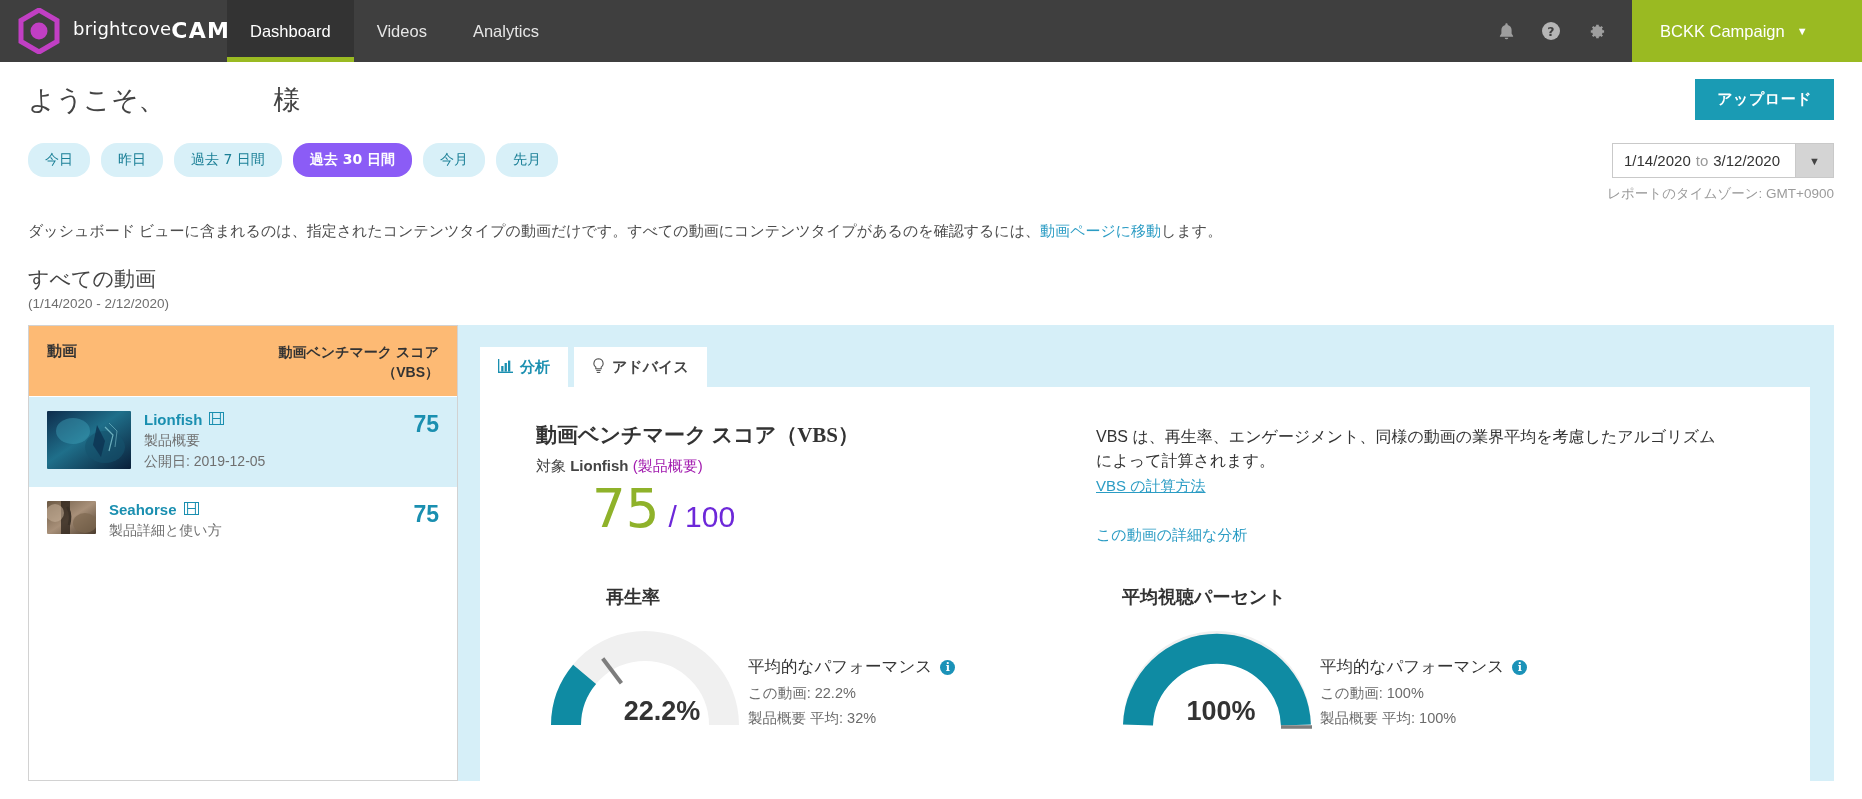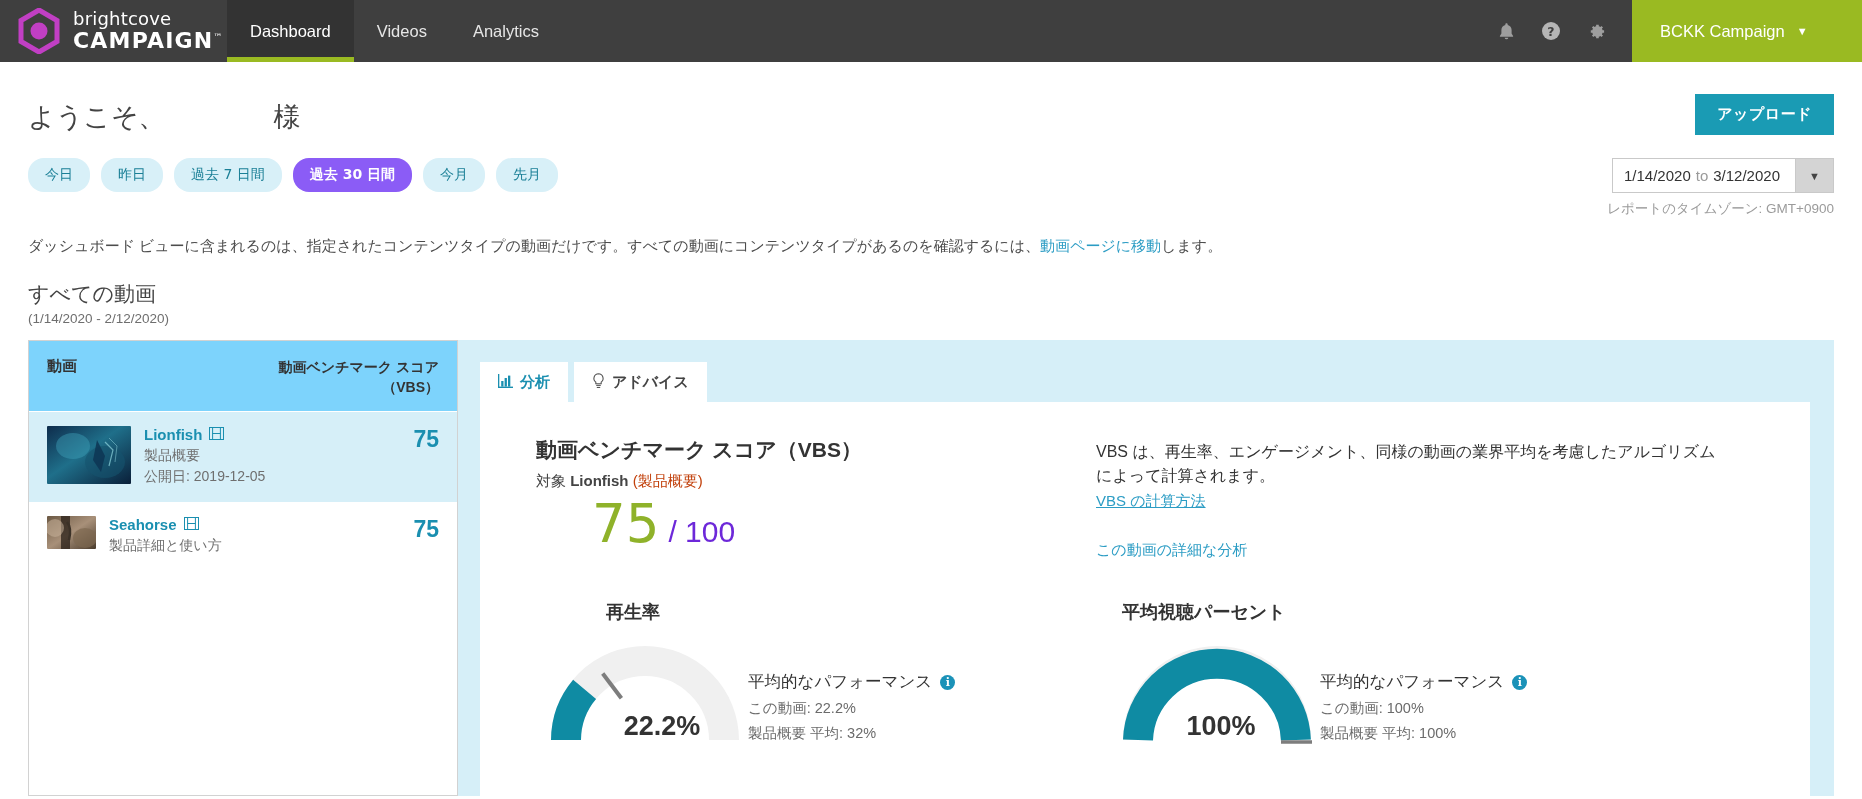--- a/index.html
+++ b/index.html
@@ -20,21 +20,21 @@
     position: relative;
   }
   .brand {
     width: 227px;
     display: flex;
     align-items: center;
     padding-left: 16px;
     gap: 11px;
   }
   .brand-mark { width: 46px; height: 46px; flex: 0 0 46px; }
-  .brand-text { display: flex; flex-direction: column; justify-content: center; line-height: 1; }
+  .brand-text { display: flex; flex-direction: row; justify-content: center; line-height: 1; }
   .brand-top {
     color: #ffffff; font-size: 18px; letter-spacing: .2px;
     font-family: "DejaVu Sans", sans-serif; font-weight: 400; margin-bottom: 2px;
   }
   .brand-bottom {
     color: #ffffff; font-size: 22px; font-weight: 700; letter-spacing: 1.2px;
     font-family: "DejaVu Sans", sans-serif;
   }
   .brand-bottom .tm { font-size: 9px; vertical-align: super; font-weight: 400; }
 
@@ -54,21 +54,21 @@
   .nav-icon { cursor: pointer; display: flex; align-items: center; justify-content: center; }
   .account {
     background: #9aba22; color: #ffffff; display: flex; align-items: center;
     padding: 0 28px; font-size: 16.5px; gap: 12px; cursor: pointer; min-width: 230px;
   }
   .caret-down { font-size: 11px; line-height: 1; }
 
   
   .page { padding: 0 28px; position: relative; }
 
-  .welcome-row { display: flex; align-items: flex-end; padding-top: 32px; }
+  .welcome-row { display: flex; align-items: center; padding-top: 17px; }
   .welcome {
     font-size: 27px; color: #444444; font-weight: 400; white-space: pre;
     font-family: "DejaVu Sans", sans-serif;
   }
   .upload-btn {
     margin-left: auto; background: #1a9bb4; color: #fff; border: none;
     font-size: 15px; font-weight: 700; padding: 11px 22px; cursor: pointer;
     font-family: "DejaVu Sans", sans-serif; letter-spacing: .5px;
   }
 
@@ -109,21 +109,21 @@
 
   
   .split { display: flex; margin-top: 14px; height: 456px; }
 
   
   .videolist {
     width: 430px; background: #ffffff; border: 1px solid #d2d2d2;
     display: flex; flex-direction: column; flex: 0 0 430px;
   }
   .vl-head {
-    display: flex; padding: 16px 18px 14px 18px; background: #7dd3fc;
+    display: flex; padding: 16px 18px 14px 18px; background: #fdba74;
   }
   .vl-head-left { font-size: 15px; font-weight: 700; color: #333; }
   .vl-head-right {
     margin-left: auto; text-align: right; font-size: 14px; font-weight: 700;
     color: #333; line-height: 1.45; max-width: 180px;
   }
   .vl-item {
     display: flex; align-items: flex-start; gap: 13px; padding: 13px 18px;
     cursor: pointer; border-top: 1px solid #ffffff;
   }
@@ -155,24 +155,24 @@
   .tab.active::after {
     content: ""; position: absolute; left: 0; right: 0; bottom: -4px;
     height: 4px; background: #0f8ba3;
   }
   .panel {
     background: #ffffff; flex: 1; padding: 34px 40px 0 56px; position: relative;
   }
 
   .vbs-row { display: flex; }
   .vbs-left { width: 560px; }
-  .vbs-title { font-size: 21px; font-weight: 700; color: #333; font-family: Liberation Sans, sans-serif; }
+  .vbs-title { font-size: 21px; font-weight: 700; color: #333; font-family: Liberation Serif, serif; }
   .vbs-sub { font-size: 15px; color: #444; margin-top: 8px; }
   .vbs-sub b { font-weight: 700; }
-  .vbs-sub .paren { color: #c2410c; }
+  .vbs-sub .paren { color: #a21caf; }
   .vbs-score { margin-top: 6px; padding-left: 56px; display: flex; align-items: baseline; }
   .vbs-num { font-size: 53px; color: #8fb22a; font-weight: 400; line-height: 1; font-family: "DejaVu Sans", sans-serif; }
   .vbs-den { font-size: 30px; color: #6d28d9; font-weight: 400; margin-left: 9px; }
 
   .vbs-right { flex: 1; padding-top: 4px; max-width: 620px; }
   .vbs-desc { font-size: 16px; color: #333; line-height: 1.55; }
   .vbs-link { display: block; margin-top: 3px; font-size: 15px; text-decoration: underline; }
   .vbs-link2 { display: block; margin-top: 30px; font-size: 15px; }
 
   

